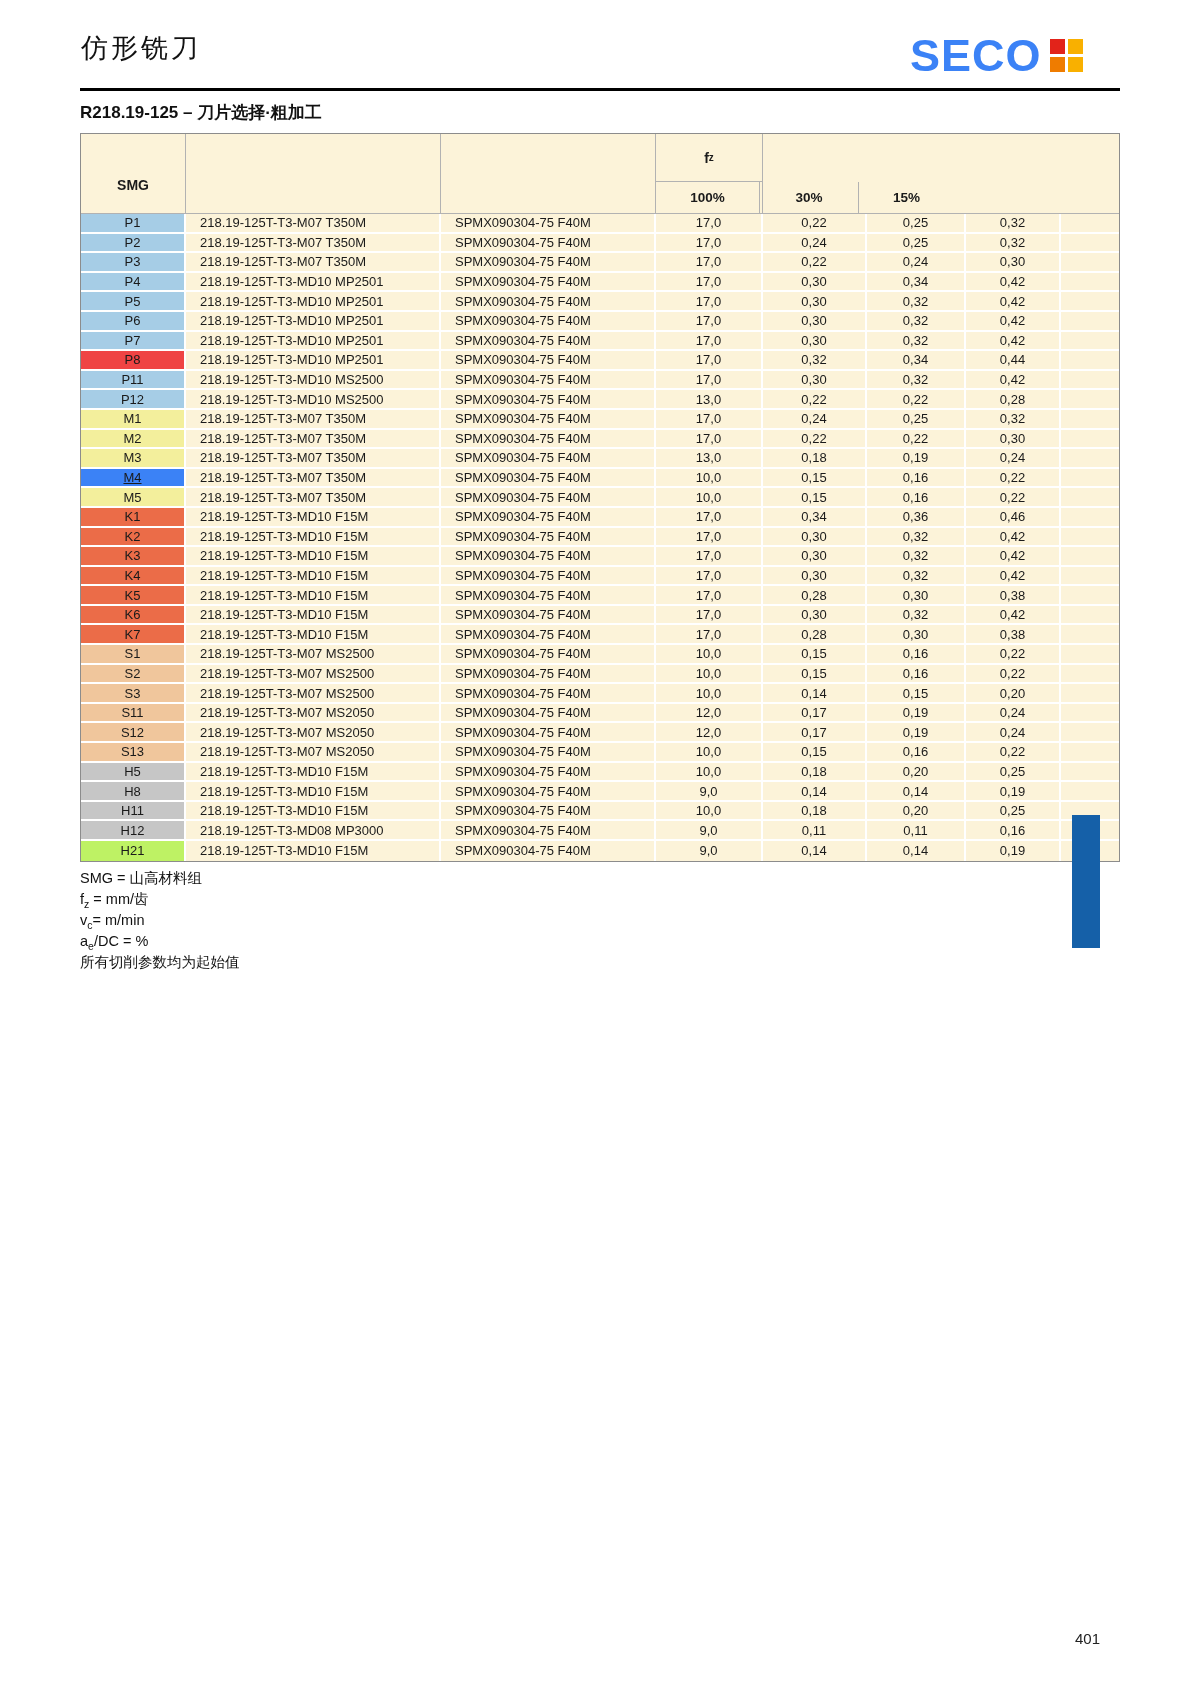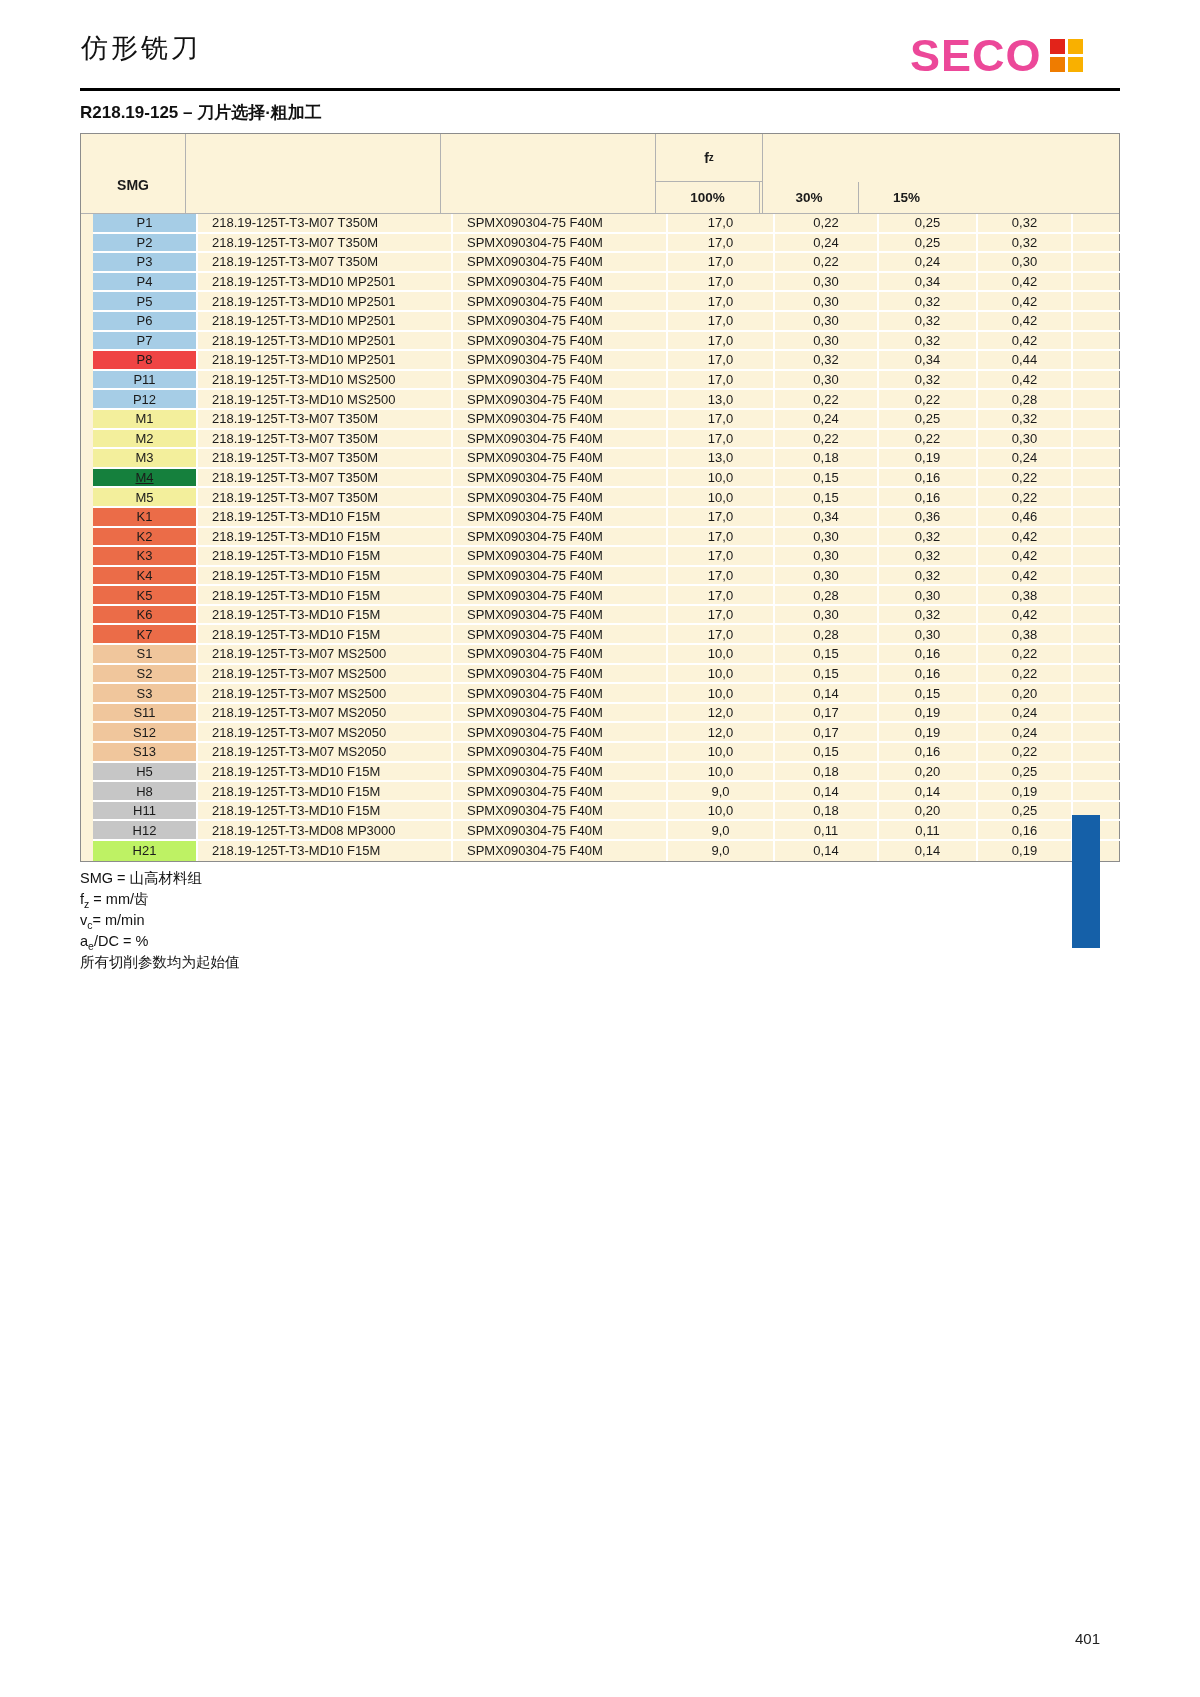--- a/index.html
+++ b/index.html
@@ -42,21 +42,21 @@
   }
   .hcell:last-child { border-right:none; }
   .hcell.c-fz { display:block; padding:0; }
   .fz-top { height:48px; border-bottom:1px solid #b2b2b2; display:flex; align-items:center; justify-content:center; font-weight:700; font-size:14px; }
   .fz-bottom { height:31px; display:grid; grid-template-columns:104px 99px 95px; }
   .pcell { display:flex; align-items:center; justify-content:center; font-weight:700; font-size:13.5px; border-right:1px solid #b2b2b2; }
   .pcell:last-child { border-right:none; }
 
   sub { font-size:10px; }
 
-  .trow { display:grid; grid-template-columns:105px 255px 215px 107px 104px 99px 95px 58px; height:19.6px;padding-left:12px; }
+  .trow { display:grid; grid-template-columns:105px 255px 215px 107px 104px 99px 95px 58px; height:19.6px; }
   .cell {
     border-right:2px solid #fff; border-bottom:2px solid #fff;
     display:flex; align-items:center; justify-content:center;
     font-size:13px; white-space:nowrap; overflow:hidden;
   }
   .cell:last-child { border-right:none; }
   .trow:last-child .cell { border-bottom:none; }
   .cell.left { justify-content:flex-start; padding-left:14px; }
   .cell.smg { font-weight:400; }
 
@@ -67,21 +67,21 @@
   .side-tab { position:absolute; left:1072px; top:815px; width:28px; height:133px; background:#1560a8; }
 
   .page-number { position:absolute; left:1040px; top:1630px; width:60px; text-align:right; font-size:15px; color:#222; }
 </style>
 </head>
 <body>
 
 <h1 class="page-title">仿形铣刀</h1>
 
 <div class="logo">
-  <span class="logo-text" style="color: #ec4899;">SECO</span>
+  <span class="logo-text" style="color: #3b82f6;">SECO</span>
   <span class="logo-mark">
     <span class="logo-sq" style="background: rgb(226, 35, 26);"></span>
     <span class="logo-sq" style="background: rgb(249, 176, 0);"></span>
     <span class="logo-sq" style="background: rgb(239, 124, 0);"></span>
     <span class="logo-sq" style="background: rgb(249, 176, 0);"></span>
   </span>
 </div>
 
 <div class="header-rule"></div>
 
@@ -245,21 +245,21 @@
     <div class="cell left">218.19-125T-T3-M07 T350M</div>
     <div class="cell left">SPMX090304-75 F40M</div>
     <div class="cell">13,0</div>
     <div class="cell">0,18</div>
     <div class="cell">0,19</div>
     <div class="cell">0,24</div>
     <div class="cell"></div>
   </div>
 
   <div class="trow">
-    <div class="cell smg" style="background: #15803d; text-decoration: underline;">M4</div>
+    <div class="cell smg" style="background: #3b82f6; text-decoration: underline;">M4</div>
     <div class="cell left">218.19-125T-T3-M07 T350M</div>
     <div class="cell left">SPMX090304-75 F40M</div>
     <div class="cell">10,0</div>
     <div class="cell">0,15</div>
     <div class="cell">0,16</div>
     <div class="cell">0,22</div>
     <div class="cell"></div>
   </div>
 
   <div class="trow">

